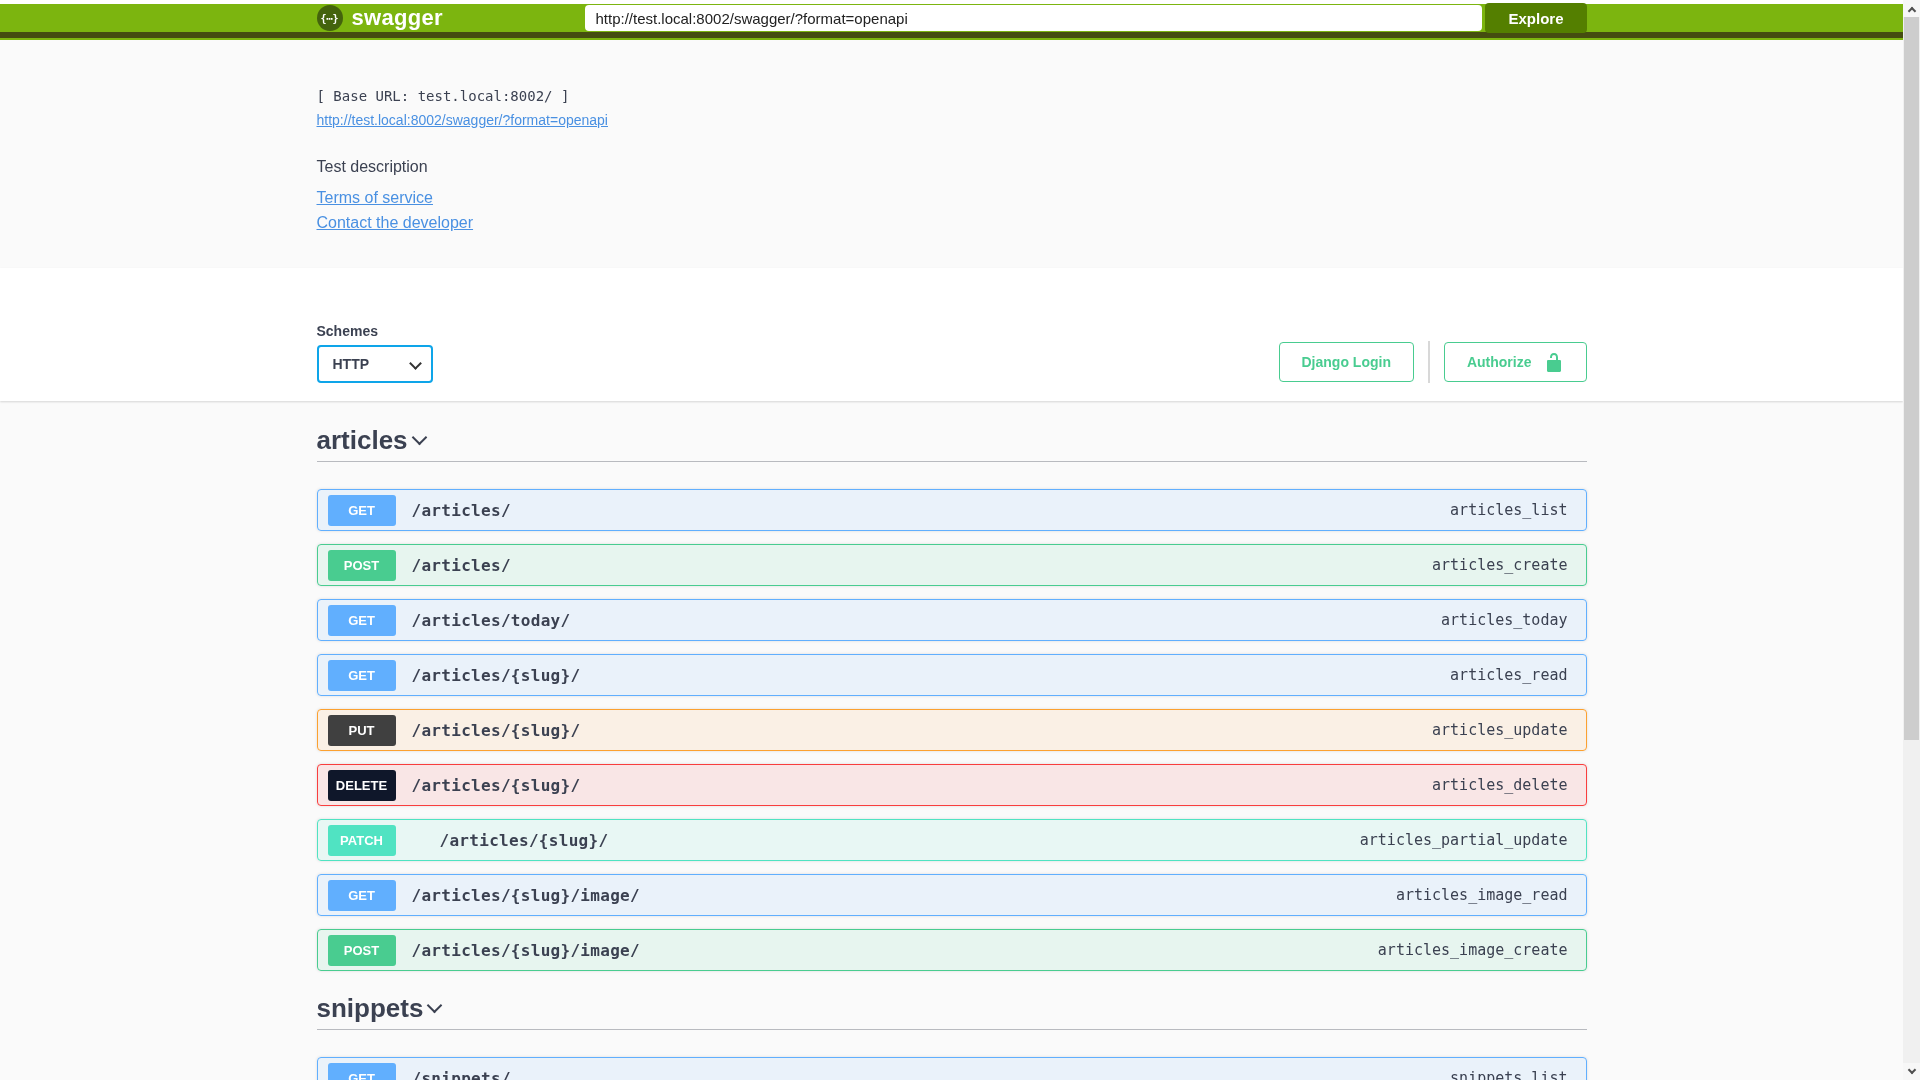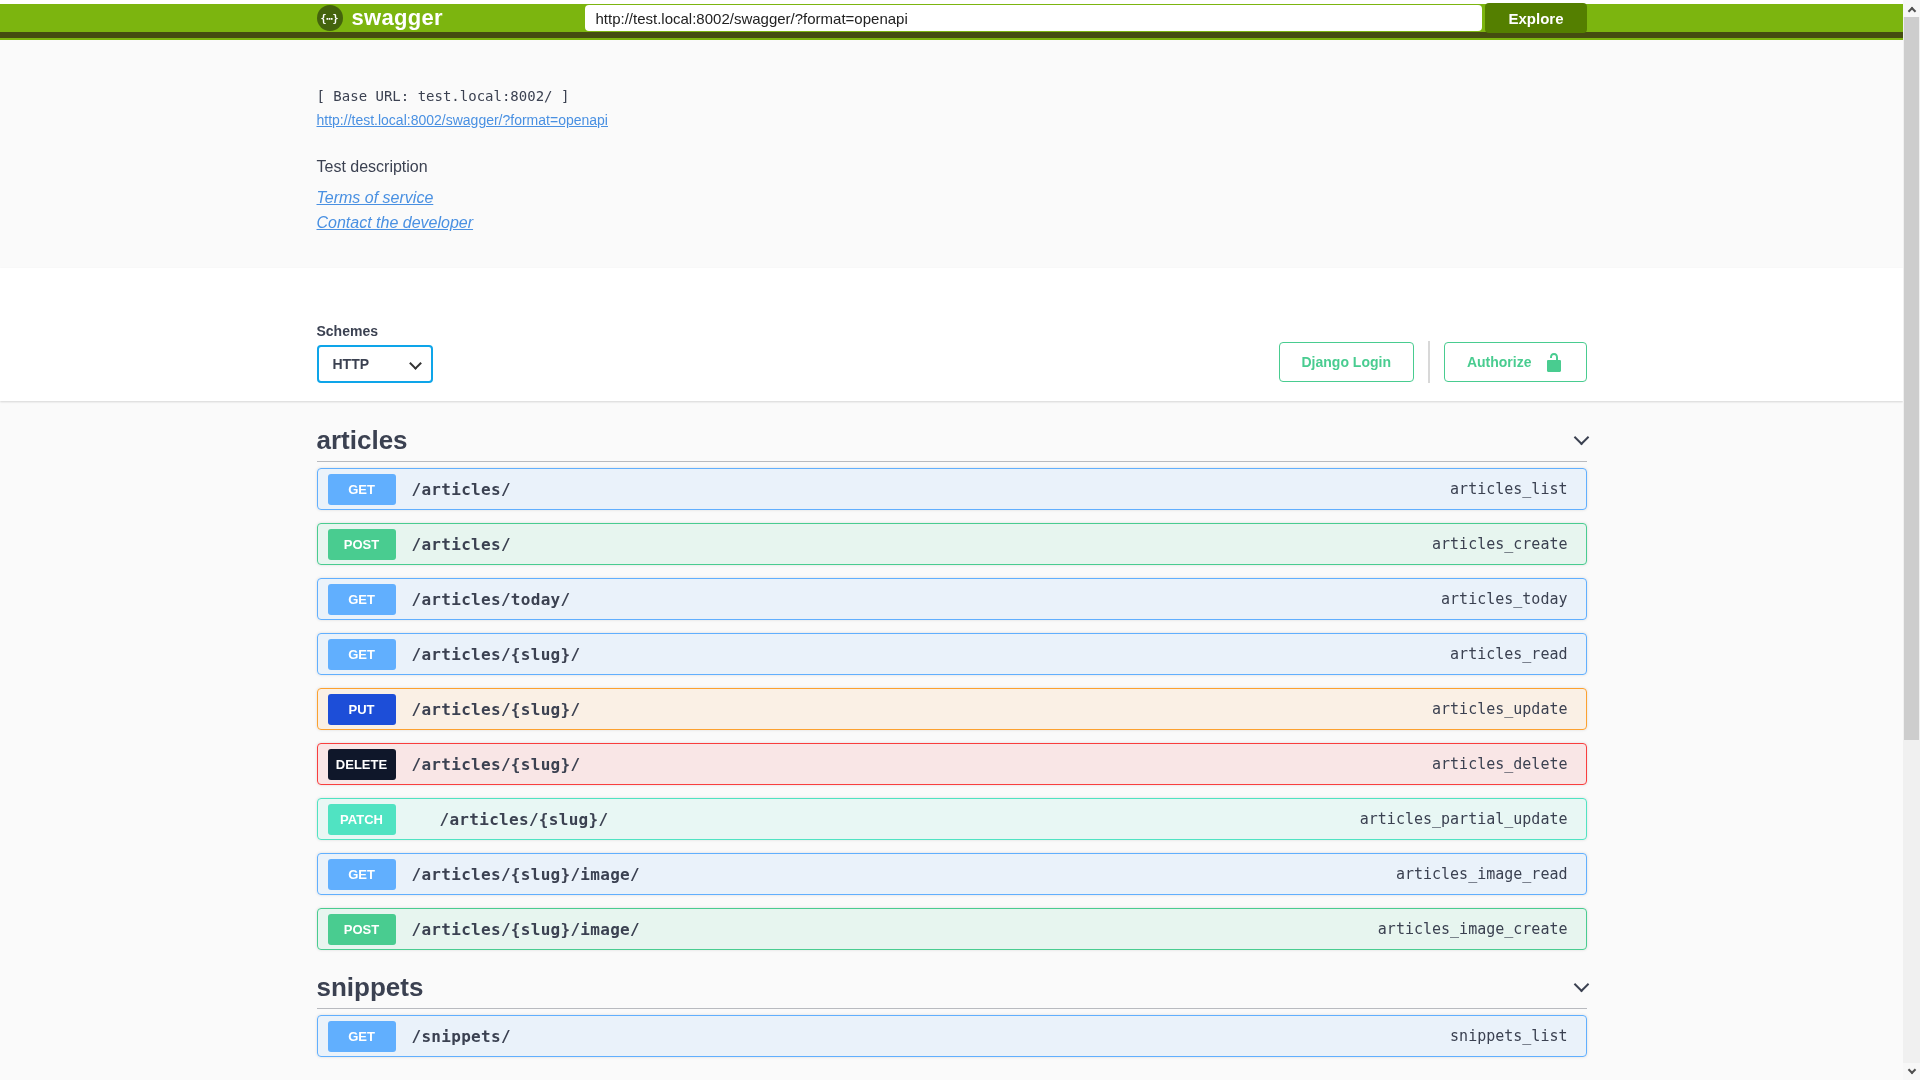--- a/index.html
+++ b/index.html
@@ -33,21 +33,21 @@
 
   
   .info-section{background:var(--page-bg);}
   .info{padding:44px 0 36px;}
   .api-title{margin:0;font-size:36px;line-height:40px;font-weight:700;color:var(--text-dark);}
   .version-badge{display:inline-block;background:#7d8492;color:#fff;font-size:12px;font-weight:700;
     padding:3px 9px;border-radius:14px;margin-left:10px;position:relative;top:-14px;}
   .base-url{margin-top:4px;font-family:"DejaVu Sans Mono",monospace;font-size:14px;color:var(--text-dark);}
   .spec-link{display:inline-block;margin-top:8px;font-size:14px;color:var(--link-blue);text-decoration:underline;}
   .description{margin-top:28px;font-size:16px;line-height:19px;}
-  .info-link{display:block;width:fit-content;font-size:16px;line-height:19px;color:var(--link-blue);text-decoration:underline;font-style:italic;}
+  .info-link{display:block;width:fit-content;font-size:16px;line-height:19px;color:var(--link-blue);text-decoration:underline;}
   .info-link.first{margin-top:12px;}
   .info-link.second{margin-top:6px;}
   .license{margin-top:6px;font-size:16px;line-height:19px;}
 
   
   .scheme-section{background:#fff;box-shadow:0 1px 2px rgba(0,0,0,.15);}
   .scheme-inner{display:flex;align-items:flex-end;padding:14px 0 18px;}
   .schemes-col{display:flex;flex-direction:column;margin-top:41px;}
   .schemes-label{font-size:14px;font-weight:700;line-height:17px;}
   .select-wrap{position:relative;margin-top:5px;}
@@ -57,27 +57,27 @@
     border-right:2px solid #333;border-bottom:2px solid #333;transform:rotate(45deg);}
   .auth-wrapper{margin-left:auto;display:flex;align-items:center;}
   .btn{border:1px solid var(--accent-green);color:var(--accent-green);background:transparent;border-radius:4px;
     font-weight:700;font-size:14px;padding:0 22px;height:40px;display:flex;align-items:center;cursor:pointer;
     font-family:"Liberation Sans",sans-serif;}
   .auth-divider{width:2px;height:42px;background:#d8d8d8;margin:0 14px;}
   .authorize-btn svg{margin-left:12px;}
 
   
   .ops{padding-top:24px;}
-  .section-title-row{display:flex;align-items:center;gap:6px;cursor:pointer;justify-content:space-between;}
+  .section-title-row{display:flex;align-items:center;gap:6px;cursor:pointer;}
   .section-title{margin:0;font-size:26px;line-height:30px;font-weight:700;color:var(--text-dark);}
   .op-section + .op-section .section-title-row{margin-top:22px;}
   .chevron{width:11px;height:11px;border-right:2px solid var(--text-dark);border-bottom:2px solid var(--text-dark);
     transform:rotate(45deg);margin-top:-6px;}
   .section-divider{height:1px;background:rgba(59,65,81,.35);margin-top:6px;}
-  .operation-list{margin-top:6px;}
+  .operation-list{margin-top:27px;}
   .opblock{height:42px;border:1px solid;border-radius:4px;display:flex;align-items:center;
     padding:0 10px;margin-bottom:13px;box-shadow:0 0 3px rgba(0,0,0,.12);cursor:pointer;}
   .method-badge{min-width:68px;text-align:center;padding:8px 4px;border-radius:3px;color:#fff;
     font-weight:700;font-size:13px;}
   .op-path{margin-left:16px;font-family:"DejaVu Sans Mono",monospace;font-size:16px;font-weight:700;
     color:var(--text-dark);letter-spacing:.3px;}
   .op-id{margin-left:auto;margin-right:8px;font-family:"DejaVu Sans Mono",monospace;font-size:15px;color:var(--text-dark);}
 
   
   .scrollbar{position:fixed;top:0;right:0;width:17px;height:1080px;background:#f0f0f0;z-index:50;}
@@ -172,21 +172,21 @@
     <span class="op-id">articles_today</span>
   </div>
 
   <div class="opblock" style="border-color: rgb(97, 175, 254); background: rgba(97, 175, 254, 0.1);">
     <span class="method-badge" style="background: rgb(97, 175, 254);">GET</span>
     <span class="op-path">/articles/{slug}/</span>
     <span class="op-id">articles_read</span>
   </div>
 
   <div class="opblock" style="border-color: rgb(252, 161, 48); background: rgba(252, 161, 48, 0.1);">
-    <span class="method-badge" style="background: #1d4ed8;">PUT</span>
+    <span class="method-badge" style="background: #404040;">PUT</span>
     <span class="op-path">/articles/{slug}/</span>
     <span class="op-id">articles_update</span>
   </div>
 
   <div class="opblock" style="border-color: rgb(249, 62, 62); background: rgba(249, 62, 62, 0.1);">
     <span class="method-badge" style="background: #0f172a;">DELETE</span>
     <span class="op-path">/articles/{slug}/</span>
     <span class="op-id">articles_delete</span>
   </div>
 

